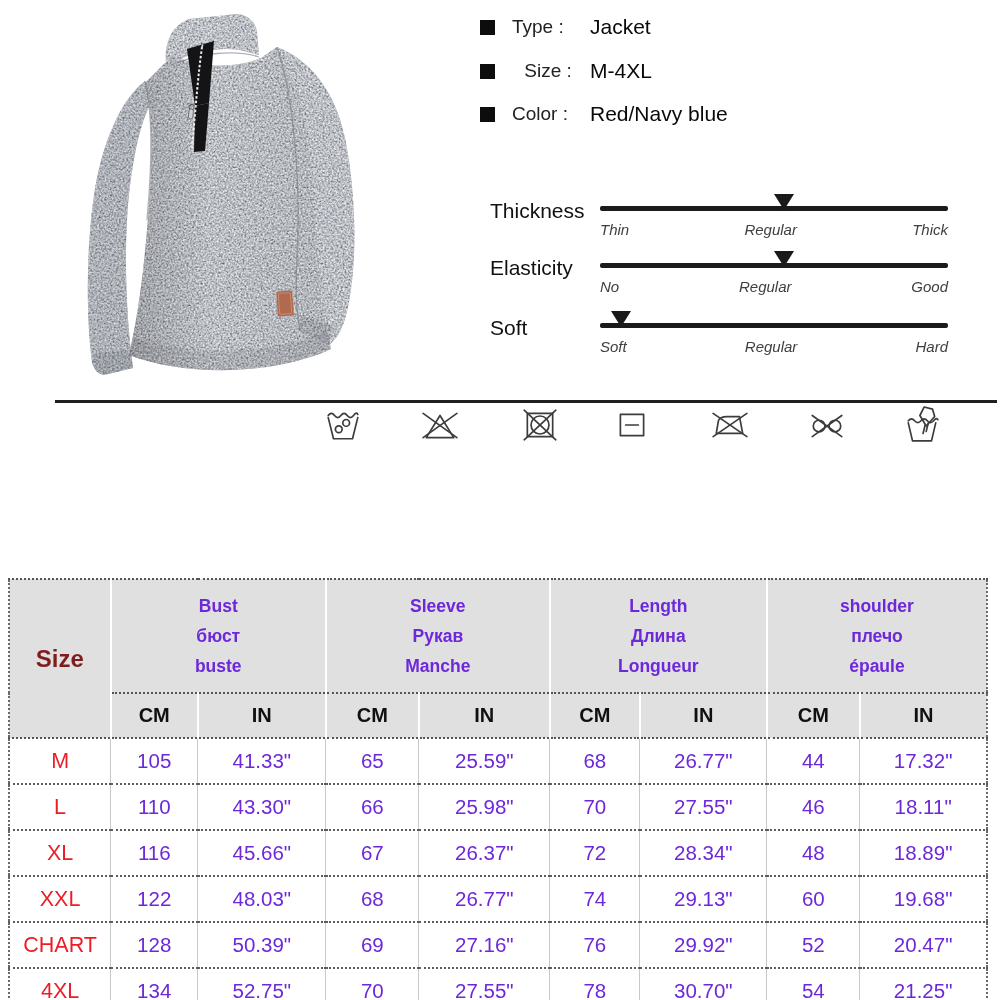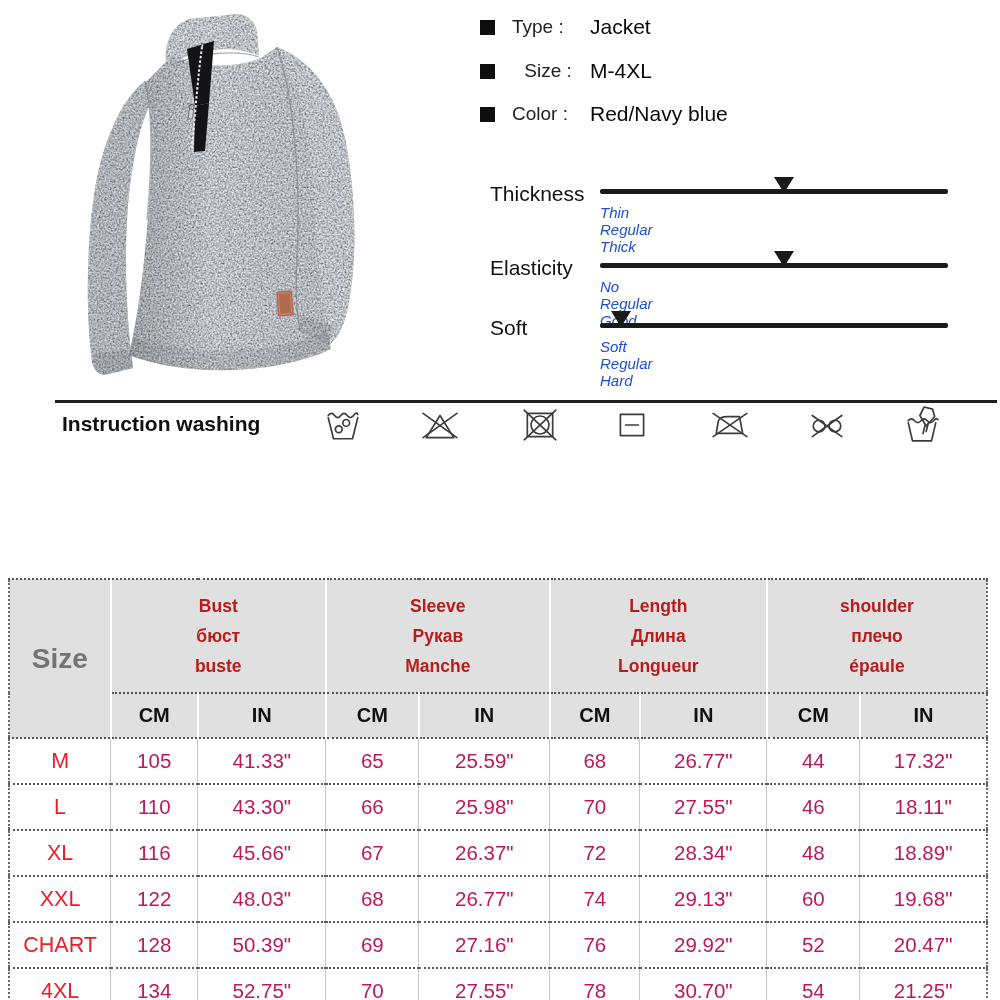--- a/index.html
+++ b/index.html
@@ -12,28 +12,28 @@
   
   .specs{position:absolute;left:480px;top:8px;width:510px;}
   .spec-row{position:absolute;left:0;height:30px;display:flex;align-items:center;}
   .spec-row.r0{top:4px;} .spec-row.r1{top:48px;text-align:center;} .spec-row.r2{top:91px;}
   .bullet{width:15px;height:15px;background:#0d0d0d;margin-right:17px;flex:0 0 auto;}
   .spec-label{font-size:19px;color:#222;width:72px;}
   .spec-value{font-size:21px;color:#090909;margin-left:6px;}
 
   
   .slider-row{position:absolute;left:490px;width:460px;height:60px;}
-  .slider-row.s0{top:182px;text-decoration:underline;} .slider-row.s1{top:256px;} .slider-row.s2{top:316px;}
+  .slider-row.s0{top:199px;text-decoration:underline;} .slider-row.s1{top:256px;} .slider-row.s2{top:316px;}
   .slider-name{position:absolute;left:0;top:0;font-size:21px;color:#111;}
   .slider-track{position:absolute;left:110px;top:7px;width:348px;height:5px;background:#1b1b1b;border-radius:2px;}
   .slider-marker{position:absolute;top:-12px;width:0;height:0;margin-left:-10px;
                  border-left:10px solid transparent;border-right:10px solid transparent;
                  border-top:16px solid #1a1a1a;}
   .slider-ticks{position:absolute;left:110px;top:22px;width:348px;display:flex;
-                justify-content:space-between;font-size:15px;font-style:italic;color:#1d4ed8;flex-direction:column;}
+                justify-content:space-between;font-size:15px;font-style:italic;color:#404040;}
 
   
   .divider{position:absolute;left:55px;top:400px;width:942px;height:3px;background:#1f1f1f;}
   .washing-label{position:absolute;left:62px;top:412px;font-size:21px;font-weight:bold;color:#101010;}
   .wicon{position:absolute;top:406px;width:38px;height:38px;overflow:visible;}
   .wicon path,.wicon circle,.wicon rect,.wicon line,.wicon polyline
         {fill:none;stroke:#3c3c3c;stroke-width:1.6;stroke-linecap:round;stroke-linejoin:round;}
 
   
   .banner{position:absolute;left:6px;top:443px;width:988px;height:135px;background:#59585b;
@@ -43,24 +43,24 @@
   
   .size-table{position:absolute;left:8px;top:578px;width:980px;border-collapse:collapse;table-layout:fixed;
               border-left:2px dotted #6a6a6a;border-right:2px dotted #6a6a6a;border-bottom:3px solid #2b2b2b;}
   .size-table th,.size-table td{padding:0;text-align:center;vertical-align:middle;}
   .size-table thead th{background:#e0e0e0;border-right:2px solid #fff;}
   .size-table thead th:last-child{border-right:none;}
   .size-table thead tr.group-row th{border-top:2px dotted #555;height:112px;}
   .size-table thead tr.group-row th.corner{border-bottom:2px dotted #555;}
   .size-table thead tr.unit-row th{height:43px;border-top:2px dotted #555;border-bottom:2px dotted #555;
                                    font-size:20px;font-weight:bold;color:#101010;}
-  .corner{font-size:28px;font-weight:bold;color:#737373;}
-  .ghdr div{font-size:17.5px;color:#b91c1c;line-height:30px;}
+  .corner{font-size:24px;font-weight:bold;color:#7f1d1d;}
+  .ghdr div{font-size:17.5px;color:#6d28d9;line-height:30px;}
   .size-table tbody td{height:44px;background:#fff;border-right:1px solid #c9c9c9;
-                       border-bottom:2px dotted #5d5d5d;font-size:20.5px;color:#be185d;}
+                       border-bottom:2px dotted #5d5d5d;font-size:20.5px;color:#6d28d9;}
   .size-table tbody td:last-child{border-right:none;}
   .size-table tbody tr:last-child td{border-bottom:none;}
   .size-table tbody td.size-cell{color:#ee1c25;font-size:21.5px;}
 </style>
 </head>
 <body>
 
 <div class="canvas">
 
   <svg class="product-photo" viewBox="0 0 430 400" aria-hidden="true">
@@ -185,21 +185,20 @@
       <div class="slider-marker" style="left: 6%;"></div>
     </div>
     <div class="slider-ticks">
       <span>Soft</span>
       <span>Regular</span>
       <span>Hard</span>
     </div>
   </div>
 
   <div class="divider"></div>
-  <span class="washing-label">Instruction washing</span>
 
   <svg class="wicon" style="left:324px" viewBox="0 0 36 36">
     <path d="M4,9 q3,-4 6,0 q3,4 6,0 q3,-4 6,0 q3,4 6,0 q3,-4 4,-1"></path>
     <path d="M4,11 L9,31 L27,31 L32,11"></path>
     <circle cx="14" cy="22" r="3.2"></circle>
       <circle cx="21" cy="16" r="3.2"></circle>
   </svg>
   <svg class="wicon" style="left:421px" viewBox="0 0 36 36">
     <path d="M18,9 L5,30 L31,30 Z"></path>
     <line x1="2" y1="30" x2="34" y2="7"></line>

